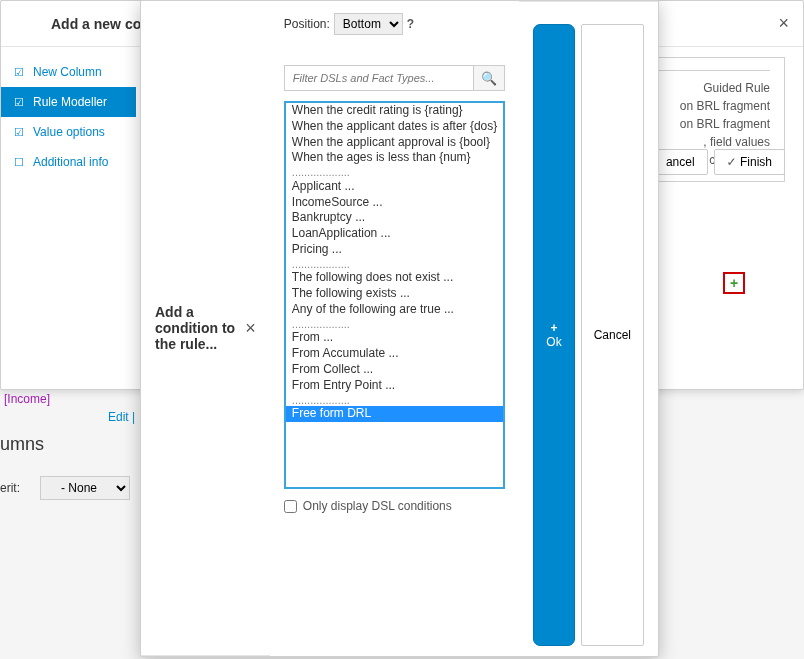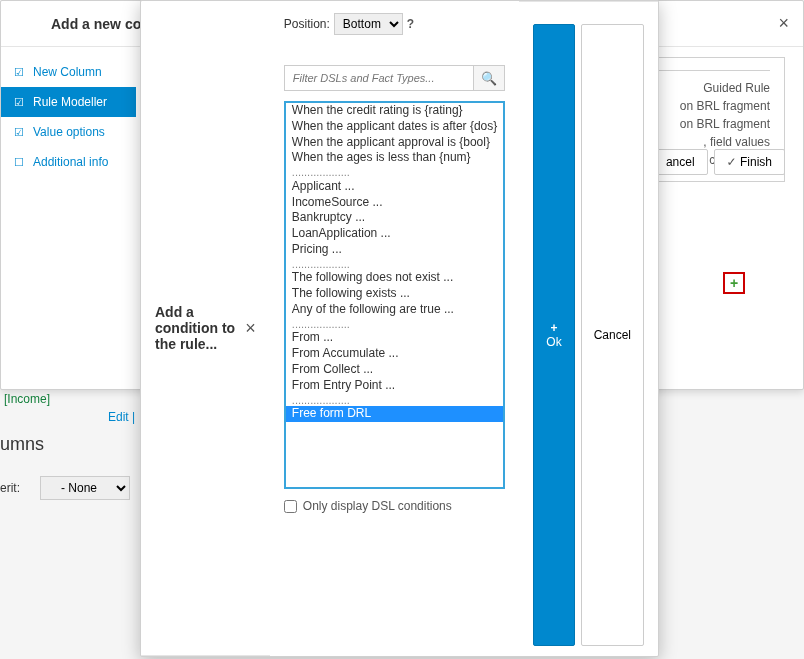--- a/index.html
+++ b/index.html
@@ -24,21 +24,21 @@
 .info-box { border: 1px solid #d0d0d0; padding: 12px 14px; font-size: 12px; color: #555; line-height: 1.5; position: absolute; top: 10px; left: 18px; right: 18px; text-align: right;}
 .info-box hr { border: none; border-top: 1px solid #d0d0d0; margin-bottom: 8px; }
 
 .add-icon-box { position: absolute; right: 58px; top: 225px; width: 22px; height: 22px; border: 2px solid #cc0000; display: flex; align-items: center; justify-content: center; color: #3f9c35; font-weight: bold; font-size: 14px; }
 
 .back-footer { position: absolute; bottom: 12px; right: 18px; display: flex; gap: 6px; }
 .btn { padding: 5px 12px; font-size: 12px; border: 1px solid #ccc; background: #fff; border-radius: 2px; cursor: pointer; margin-top: 12px; }
 .btn-check::before { content: "✓ "; color: #555; }
 
 
-.bg-text { position: absolute; top: 392px; left: 4px; font-size: 12px; color: #15803d; }
+.bg-text { position: absolute; top: 392px; left: 4px; font-size: 12px; color: #a21caf; }
 .bg-edit { position: absolute; top: 410px; left: 108px; font-size: 12px; color: #0088ce; }
 .bg-umns { position: absolute; top: 434px; left: 0; font-size: 18px; color: #333; }
 .bg-erit { position: absolute; top: 476px; left: 0; font-size: 12px; color: #333; display: flex; align-items: center; gap: 20px; }
 .bg-erit select { font-size: 12px; padding: 3px 16px; border: 1px solid #ccc; width: 90px;}
 
 
 .front-modal { position: absolute; top: 0; left: 140px; width: 519px; height: 657px; background: #fff; border: 1px solid #d0d0d0; border-radius: 2px; box-shadow: 0 4px 18px rgba(0,0,0,0.25); z-index: 100; display: flex; flex-direction: row; }
 .front-header { padding: 12px 14px; border-bottom: 1px solid #e5e5e5; display: flex; align-items: center; justify-content: space-between; }
 .front-header h3 { font-size: 14px; font-weight: 600; }
 .front-body { flex: 1; padding: 12px 14px; display: flex; flex-direction: column; gap: 10px; }
@@ -53,21 +53,21 @@
 
 .listbox { border: 2px solid #39a5dc; height: 388px; overflow-y: scroll; font-size: 12px; color: #333; }
 .listbox .item { padding: 1px 6px; line-height: 1.15; white-space: nowrap; }
 .listbox .sep  { padding: 0 6px; color: #888; font-size:11px; line-height: 1.15;}
 .listbox .item.selected { background: #1e90ff; color: #fff; }
 
 .dsl-row { display: flex; align-items: center; gap: 6px; font-size: 12px; color: #555; }
 .dsl-row input { width: 13px; height: 13px; }
 
 .front-footer { padding: 10px 14px; border-top: 1px solid #e5e5e5; display: flex; justify-content: flex-end; gap: 6px; }
-.btn-primary { background: #0088ce; color: #fff; border-color: #0077b3; }
+.btn-primary { background: #0088ce; color: #fff; border-color: #0077b3; border-radius: 7px; }
 .btn-primary::before { content: "+ "; font-weight: bold; }
 .listbox::-webkit-scrollbar { width: 14px; }
 .listbox::-webkit-scrollbar-track { background: #f0f0f0; }
 .listbox::-webkit-scrollbar-thumb { background: #c0c0c0; }
 </style>
 </head>
 <body>
 
 <div class="back-modal">
   <div class="back-header">

